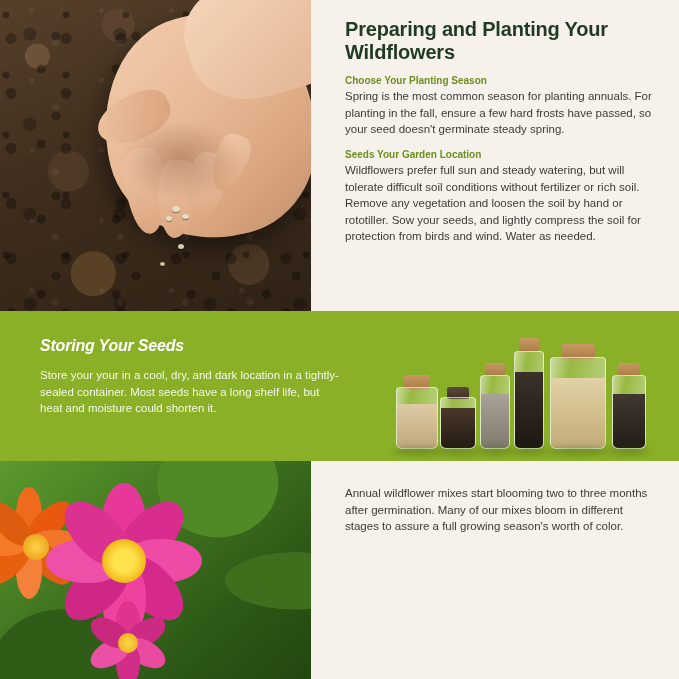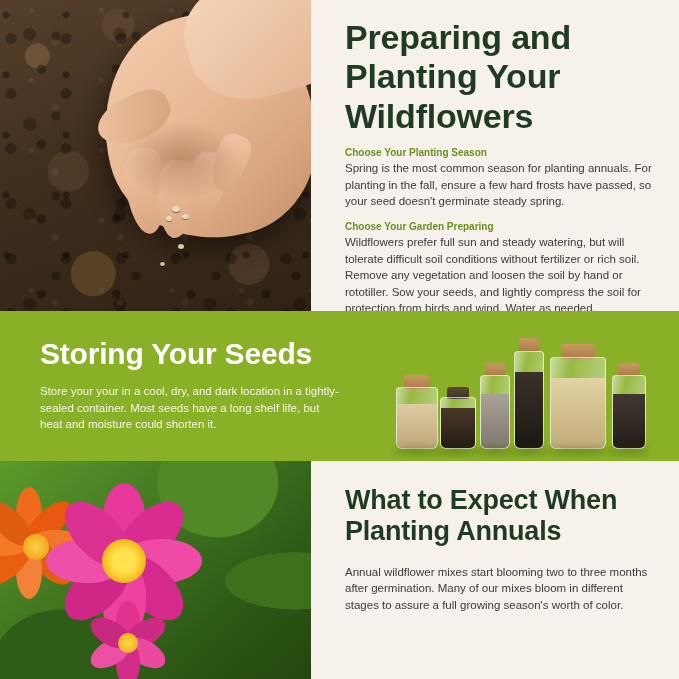--- a/index.html
+++ b/index.html
@@ -83,34 +83,34 @@
     border-radius:50%; box-shadow:0 1px 1px rgba(0,0,0,.4);
   }
   .s1 { left:172px; top:206px; }
   .s2 { left:182px; top:214px; width:7px; height:5px; }
   .s3 { left:166px; top:216px; width:6px; height:5px; }
   .s4 { left:178px; top:244px; width:6px; height:5px; background:#d9cfae; }
   .s5 { left:160px; top:262px; width:5px; height:4px; background:#cdc2a1; }
 
   .sec1-text { width:368px; height:311px; background:#f7f1ec; padding:18px 22px 10px 34px; }
   .h1 {
-    font-size:34px; line-height:1.16; font-weight:700; color:#1f3b22;
+    font-size:20px; line-height:1.16; font-weight:700; color:#1f3b22;
     letter-spacing:-0.2px; margin-bottom:2px;
   }
   .sub {
     font-size:10px; font-weight:700; color:#6b8f1e; margin-top:11px; margin-bottom:2px;
   }
   .body {
     font-size:11.5px; line-height:1.44; color:#3c3a38;
   }
 
   
   .sec2 { position:absolute; left:0; top:311px; width:679px; height:150px; background:#8ab028; }
   .sec2-text { position:absolute; left:40px; top:26px; width:300px; }
-  .h2 { font-size:30px; font-weight:700; color:#ffffff; margin-bottom:12px; letter-spacing:-0.2px; }
+  .h2 { font-size:16px; font-weight:700; color:#ffffff; margin-bottom:12px; letter-spacing:-0.2px;font-style:italic; }
   .body-light { font-size:11.5px; line-height:1.44; color:#f4f7e7; }
 
   .jars { position:absolute; left:378px; top:14px; width:280px; height:124px; }
   .jar { position:absolute; bottom:0; border-radius:3px; }
   .jar .glass {
     position:absolute; inset:0; border-radius:4px 4px 6px 6px;
     background:linear-gradient(100deg, rgba(255,255,255,.55), rgba(255,255,255,.12) 30%, rgba(255,255,255,.4) 85%);
     border:1px solid rgba(255,255,255,.55);
     overflow:hidden;
   }
@@ -171,21 +171,21 @@
       <div class="seed s4"></div>
       <div class="seed s5"></div>
     </div>
 
     <div class="sec1-text">
       <h1 class="h1">Preparing and Planting Your Wildflowers</h1>
 
       <div class="sub">Choose Your Planting Season</div>
       <p class="body">Spring is the most common season for planting annuals. For planting in the fall, ensure a few hard frosts have passed, so your seed doesn't germinate steady spring.</p>
 
-      <div class="sub">Choose Your Garden Preparing</div>
+      <div class="sub">Seeds Your Garden Location</div>
       <p class="body">Wildflowers prefer full sun and steady watering, but will tolerate difficult soil conditions without fertilizer or rich soil.</p>
 
       <p class="body">Remove any vegetation and loosen the soil by hand or rototiller. Sow your seeds, and lightly compress the soil for protection from birds and wind. Water as needed.</p>
     </div>
   </section>
 
   <section class="sec2">
     <div class="sec2-text">
       <h2 class="h2">Storing Your Seeds</h2>
       <p class="body-light">Store your your in a cool, dry, and dark location in a tightly-sealed container. Most seeds have a long shelf life, but heat and moisture could shorten it.</p>
@@ -276,18 +276,17 @@
         <div class="petal" style="left:32px; top:2px; width:24px; height:42px; background:#cc2a84; transform:rotate(60deg);"></div>
         <div class="petal" style="left:32px; top:2px; width:24px; height:42px; background:#ea49a0; transform:rotate(120deg);"></div>
         <div class="petal" style="left:32px; top:2px; width:24px; height:42px; background:#d12d88; transform:rotate(180deg);"></div>
         <div class="petal" style="left:32px; top:2px; width:24px; height:42px; background:#ec50a4; transform:rotate(240deg);"></div>
         <div class="petal" style="left:32px; top:2px; width:24px; height:42px; background:#c9287f; transform:rotate(300deg);"></div>
         <div class="center" style="width:20px; height:20px; background:radial-gradient(circle,#ffd84a,#e8a513);"></div>
       </div>
     </div>
 
     <div class="sec3-text">
-      <h2 class="h3">What to Expect When Planting Annuals</h2>
       <p class="body">Annual wildflower mixes start blooming two to three months after germination. Many of our mixes bloom in different stages to assure a full growing season's worth of color.</p>
     </div>
   </section>
 
 </div>
 
 </body></html>

